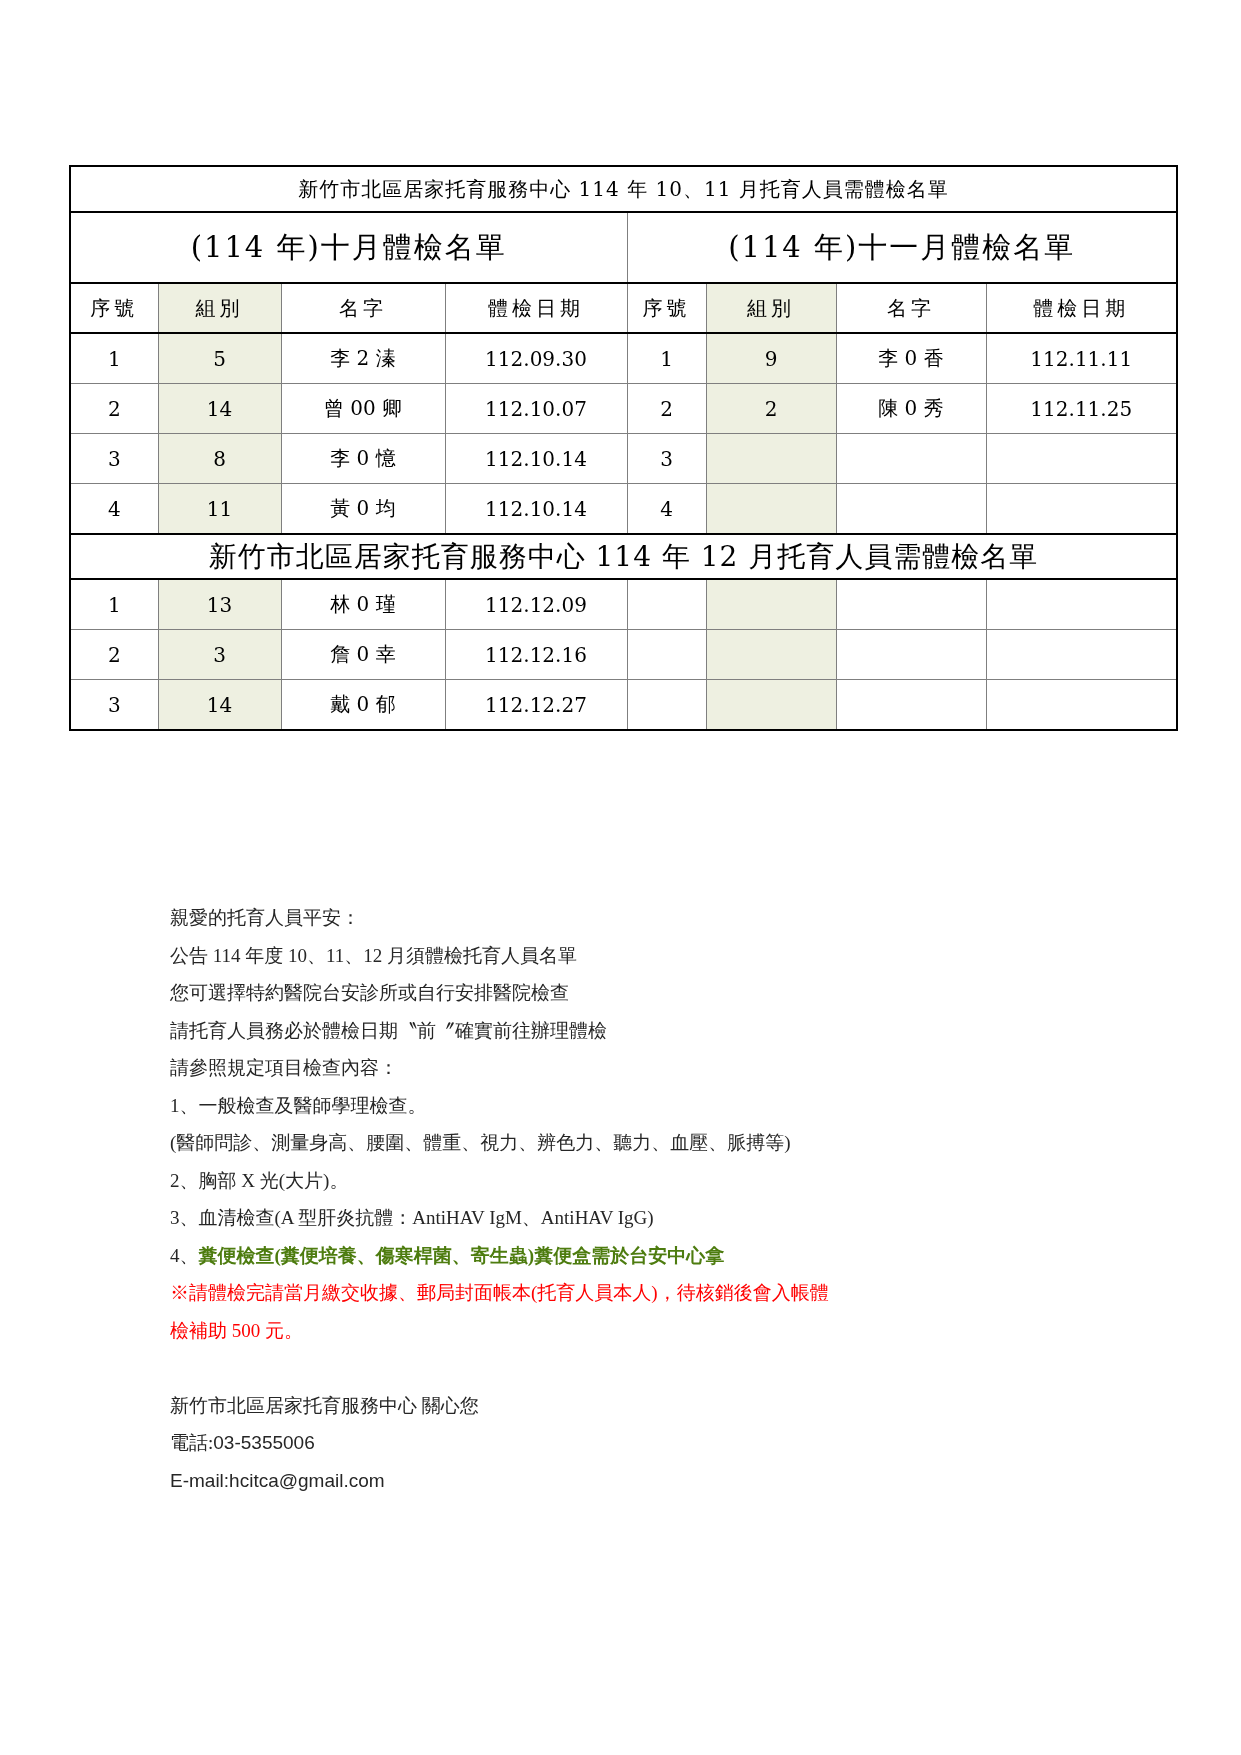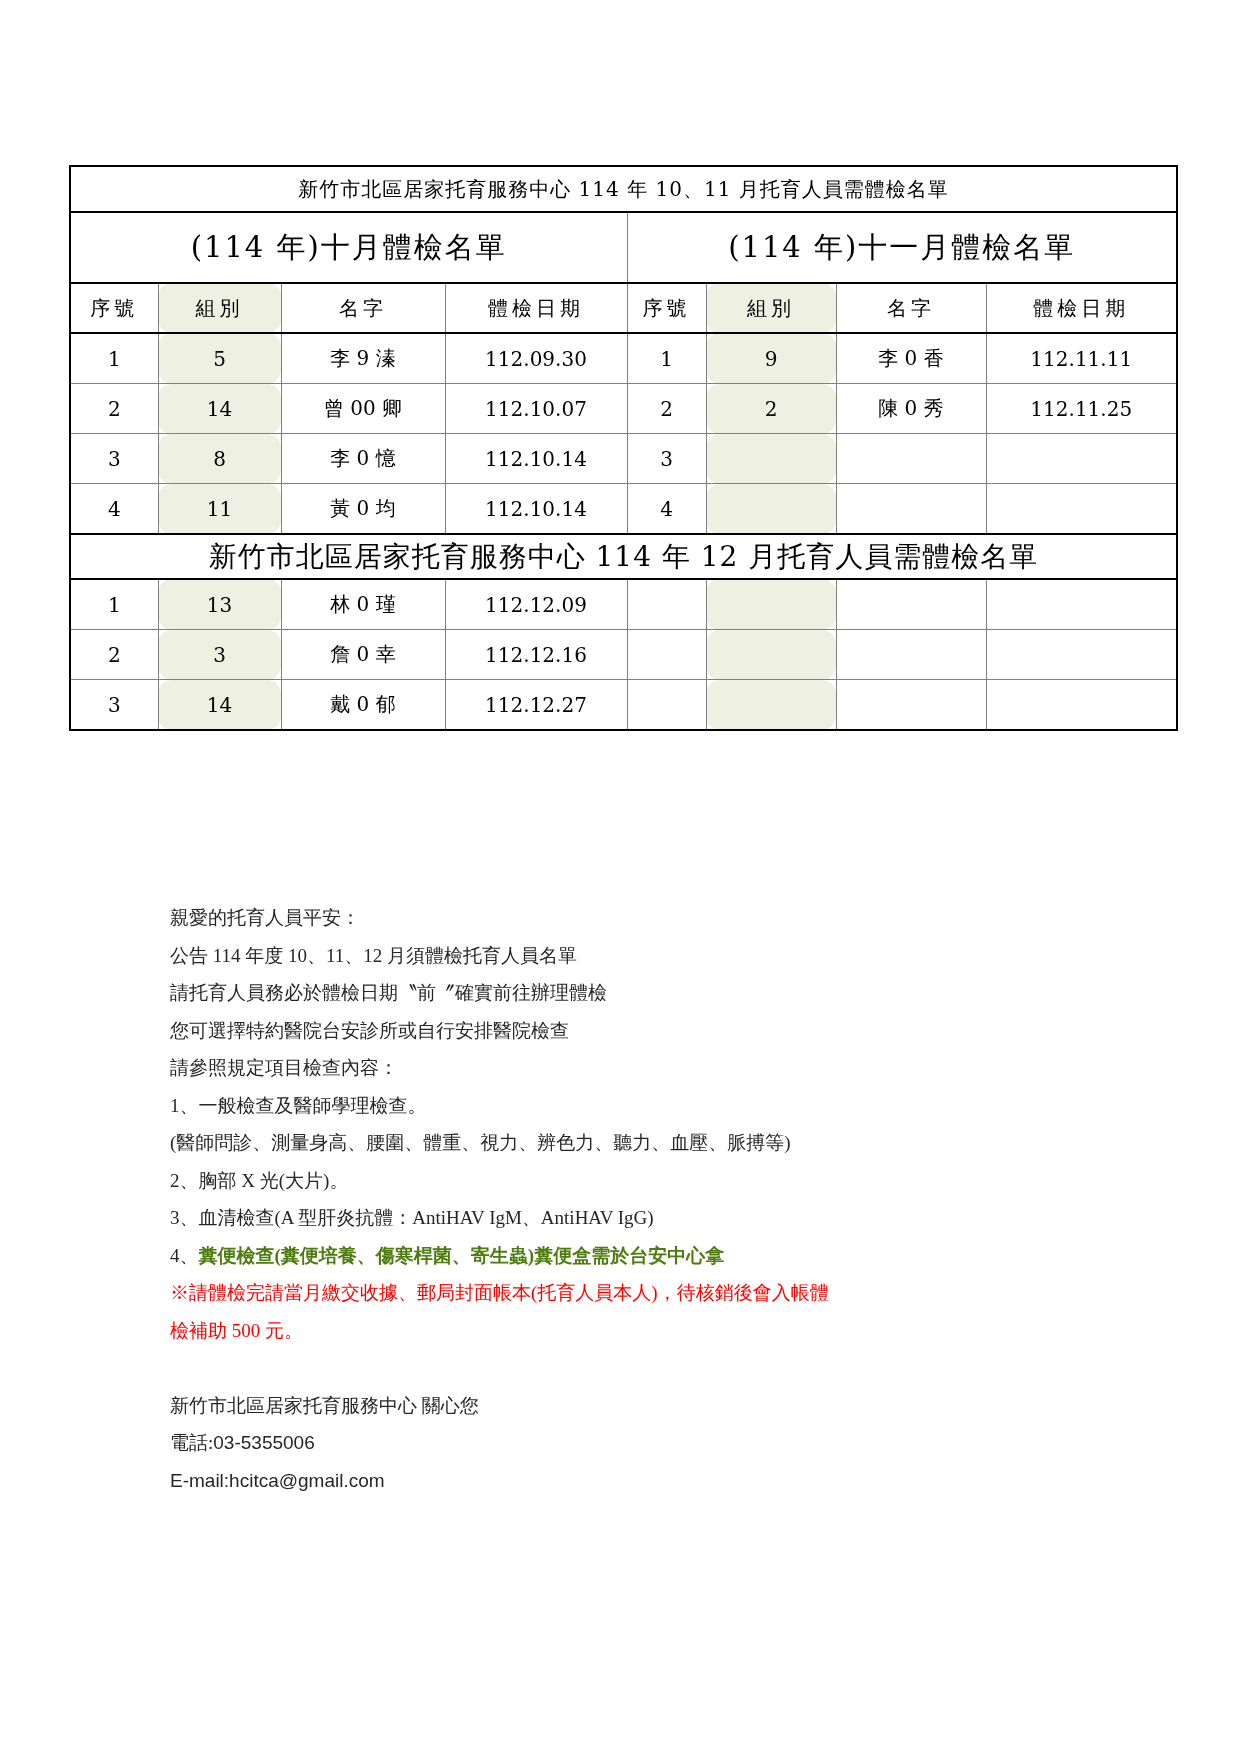--- a/index.html
+++ b/index.html
@@ -55,21 +55,21 @@
   tr.data-row td { height: 49px; }
   tr.last-oct td { border-bottom: 2px solid #000000; }
   tr.dec-title-row td {
     height: 43px;
     border-top: 2px solid #000000;
     border-bottom: 2px solid #000000;
     font-size: 28px;
     letter-spacing: 1px;
   }
   td.mid { border-left: 2px solid #000000; }
-  td.grp { background: #eef0e1; border-radius: 14px; }
+  td.grp { background: #eef0e1; }
 
   
   .notice {
     position: absolute;
     left: 170px;
     top: 899px;
     width: 960px;
     font-size: 19px;
     line-height: 37.5px;
     color: #262626;
@@ -115,21 +115,21 @@
       <td>體檢日期</td>
       <td class="mid">序號</td>
       <td class="grp">組別</td>
       <td>名字</td>
       <td>體檢日期</td>
     </tr>
 
     <tr class="data-row">
       <td>1</td>
       <td class="grp">5</td>
-      <td>李 9 溱</td>
+      <td>李 2 溱</td>
       <td>112.09.30</td>
       <td class="mid">1</td>
       <td class="grp">9</td>
       <td>李 0 香</td>
       <td>112.11.11</td>
     </tr>
 
     <tr class="data-row">
       <td>2</td>
       <td class="grp">14</td>
@@ -198,22 +198,22 @@
       <td class="grp"></td>
       <td></td>
       <td></td>
     </tr>
   </tbody>
     </table>
 
   <div class="notice">
     <p>親愛的托育人員平安：</p>
     <p>公告 114 年度 10、11、12 月須體檢托育人員名單</p>
+    <p>您可選擇特約醫院台安診所或自行安排醫院檢查</p>
     <p>請托育人員務必於體檢日期〝前〞確實前往辦理體檢</p>
-    <p>您可選擇特約醫院台安診所或自行安排醫院檢查</p>
     <p>請參照規定項目檢查內容：</p>
     <p>1、一般檢查及醫師學理檢查。</p>
     <p>(醫師問診、測量身高、腰圍、體重、視力、辨色力、聽力、血壓、脈搏等)</p>
     <p>2、胸部 X 光(大片)。</p>
     <p>3、血清檢查(A 型肝炎抗體：AntiHAV IgM、AntiHAV IgG)</p>
     <p><span>4、</span><span class="red-bold">糞便檢查(糞便培養、傷寒桿菌、寄生蟲)糞便盒需於台安中心拿</span></p>
     <p class="red">※請體檢完請當月繳交收據、郵局封面帳本(托育人員本人)，待核銷後會入帳體</p>
     <p class="red">檢補助 500 元。</p>
     <div class="blank-line"></div>
     <p>新竹市北區居家托育服務中心 關心您</p>

